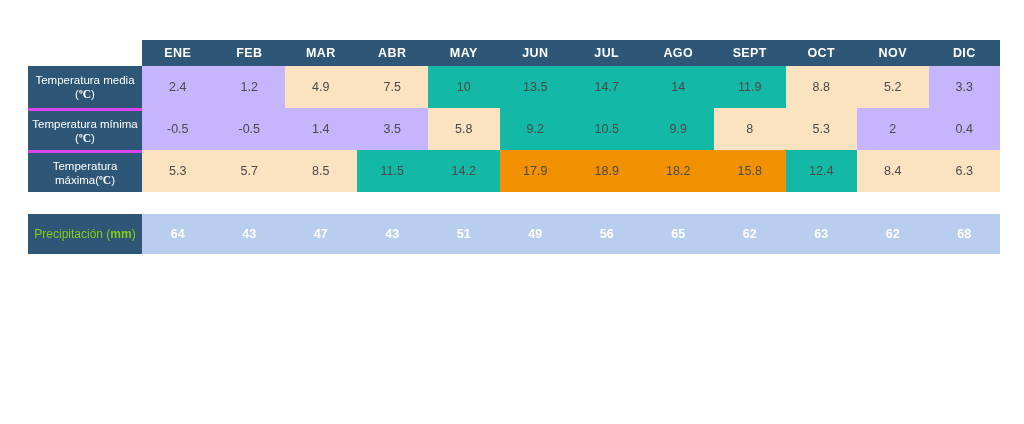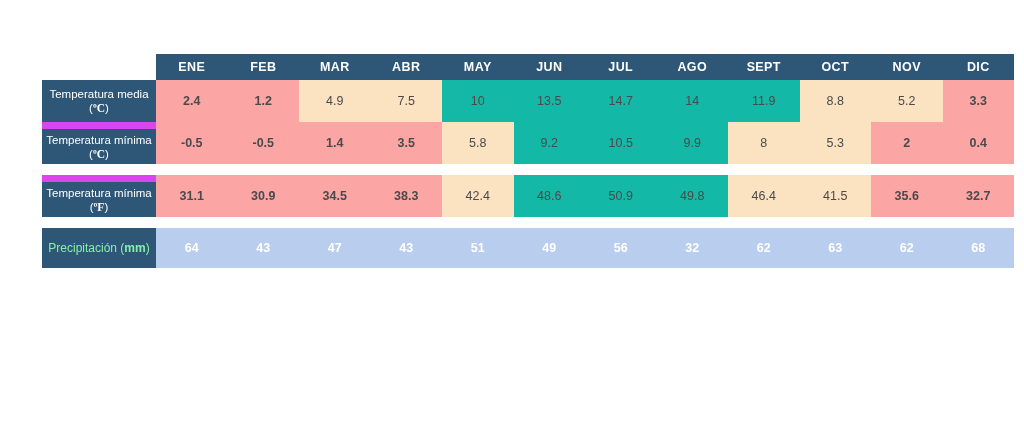--- a/index.html
+++ b/index.html
@@ -10,24 +10,23 @@
   }
   body {
     width: 1024px;
     height: 424px;
     font-family: "Liberation Sans", "DejaVu Sans", sans-serif;
     overflow: hidden;
   }
 
   #climate-table {
     position: absolute;
-    left: 42px;
+    left: 28px;
     top: 40px;
     width: 972px;
-    margin-top: 14px;
   }
 
   .table-grid {
     border-collapse: separate;
     border-spacing: 0;
     width: 972px;
     table-layout: fixed;
   }
 
   .table-grid col.label-col { width: 114px; }
@@ -53,55 +52,55 @@
 
   
   td.row-label {
     background: #2e5676;
     color: #ffffff;
     font-size: 11.5px;
     line-height: 14px;
     text-align: center;
     vertical-align: middle;
     padding: 3px 4px;
-    border-top: 7px solid #d946ef;
+    border-top: 3px solid #d946ef;
   }
   tr.first-body-row td.row-label { border-top: none; }
   td.row-label b { font-weight: 700; font-family: Liberation Serif, serif; }
 
   
   td.data-cell {
     height: 42px;
     text-align: center;
     vertical-align: middle;
     font-size: 12.5px;
     color: #4a4a4a;
     padding: 0;
   }
 
   
-  .c-blue      { background: #fca5a5; color: #4a4a4a; font-weight: bold; }
+  .c-blue      { background: #c4b5fd; color: #4a4a4a; }
   .c-peach     { background: #fbe3c2; color: #4a4a4a; }
   .c-orange    { background: #f4b košt; }
   .c-orange    { background: #14b8a6; color: #4a4a4a; }
   .c-deep      { background: #f29100; color: #ffffff; }
   .c-precip    { background: #b9cdee; color: #ffffff; font-weight: bold; }
 
   
   tr.spacer-row td {
     height: 11px;
     background: #ffffff;
     padding: 0;
     border: none;
   }
 
   
   td.precip-label {
     background: #2e5676;
-    color: #86efac;
+    color: #84cc16;
     font-size: 12px;
     text-align: center;
     vertical-align: middle;
     padding: 3px 4px;
   }
   td.precip-cell {
     height: 38px;
     text-align: center;
     vertical-align: middle;
     font-size: 12.5px;
@@ -166,51 +165,51 @@
           <td class="data-cell c-blue">3.5</td>
           <td class="data-cell c-peach">5.8</td>
           <td class="data-cell c-orange">9.2</td>
           <td class="data-cell c-orange">10.5</td>
           <td class="data-cell c-orange">9.9</td>
           <td class="data-cell c-peach">8</td>
           <td class="data-cell c-peach">5.3</td>
           <td class="data-cell c-blue">2</td>
           <td class="data-cell c-blue">0.4</td>
         </tr>
+        <tr>
+          <td class="row-label"><span>Temperatura máxima(</span><b>ºC</b><span>)</span></td>
+          <td class="data-cell c-peach">5.3</td>
+          <td class="data-cell c-peach">5.7</td>
+          <td class="data-cell c-peach">8.5</td>
+          <td class="data-cell c-orange">11.5</td>
+          <td class="data-cell c-orange">14.2</td>
+          <td class="data-cell c-deep">17.9</td>
+          <td class="data-cell c-deep">18.9</td>
+          <td class="data-cell c-deep">18.2</td>
+          <td class="data-cell c-deep">15.8</td>
+          <td class="data-cell c-orange">12.4</td>
+          <td class="data-cell c-peach">8.4</td>
+          <td class="data-cell c-peach">6.3</td>
+        </tr>
         <tr class="spacer-row">
           <td colspan="13"></td>
-        </tr>
-        <tr>
-          <td class="row-label"><span>Temperatura mínima (</span><b>ºF</b><span>)</span></td>
-          <td class="data-cell c-blue">31.1</td>
-          <td class="data-cell c-blue">30.9</td>
-          <td class="data-cell c-blue">34.5</td>
-          <td class="data-cell c-blue">38.3</td>
-          <td class="data-cell c-peach">42.4</td>
-          <td class="data-cell c-orange">48.6</td>
-          <td class="data-cell c-orange">50.9</td>
-          <td class="data-cell c-orange">49.8</td>
-          <td class="data-cell c-peach">46.4</td>
-          <td class="data-cell c-peach">41.5</td>
-          <td class="data-cell c-blue">35.6</td>
-          <td class="data-cell c-blue">32.7</td>
         </tr>
         <tr class="spacer-row">
           <td colspan="13"></td>
         </tr>
         <tr class="first-body-row">
           <td class="precip-label"><span>Precipitación (</span><b>mm</b><span>)</span></td>
           <td class="precip-cell c-precip">64</td>
           <td class="precip-cell c-precip">43</td>
           <td class="precip-cell c-precip">47</td>
           <td class="precip-cell c-precip">43</td>
           <td class="precip-cell c-precip">51</td>
           <td class="precip-cell c-precip">49</td>
           <td class="precip-cell c-precip">56</td>
-          <td class="precip-cell c-precip">32</td>
+          <td class="precip-cell c-precip">65</td>
           <td class="precip-cell c-precip">62</td>
           <td class="precip-cell c-precip">63</td>
           <td class="precip-cell c-precip">62</td>
           <td class="precip-cell c-precip">68</td>
         </tr>
       </tbody>
   </table>
 </div>
 
 </body></html>

